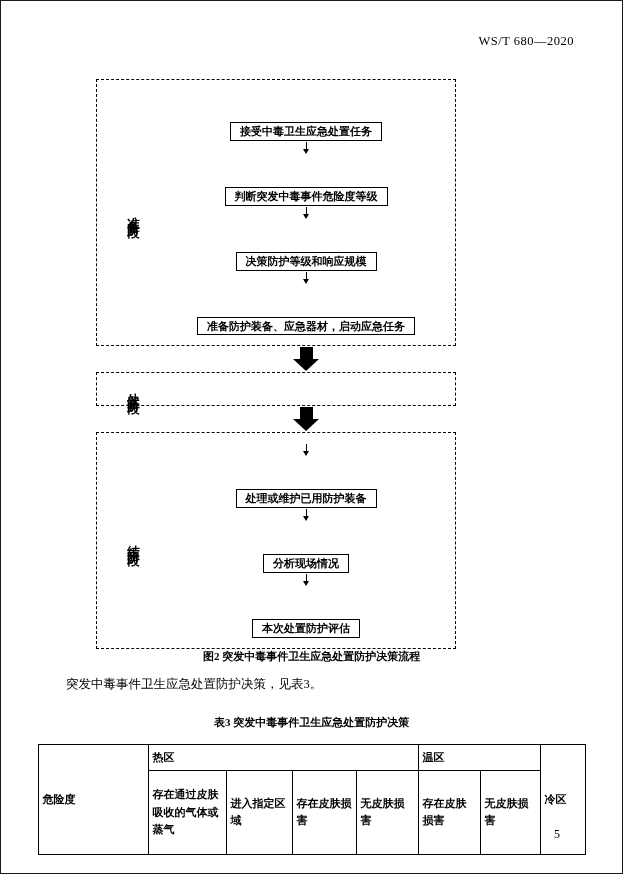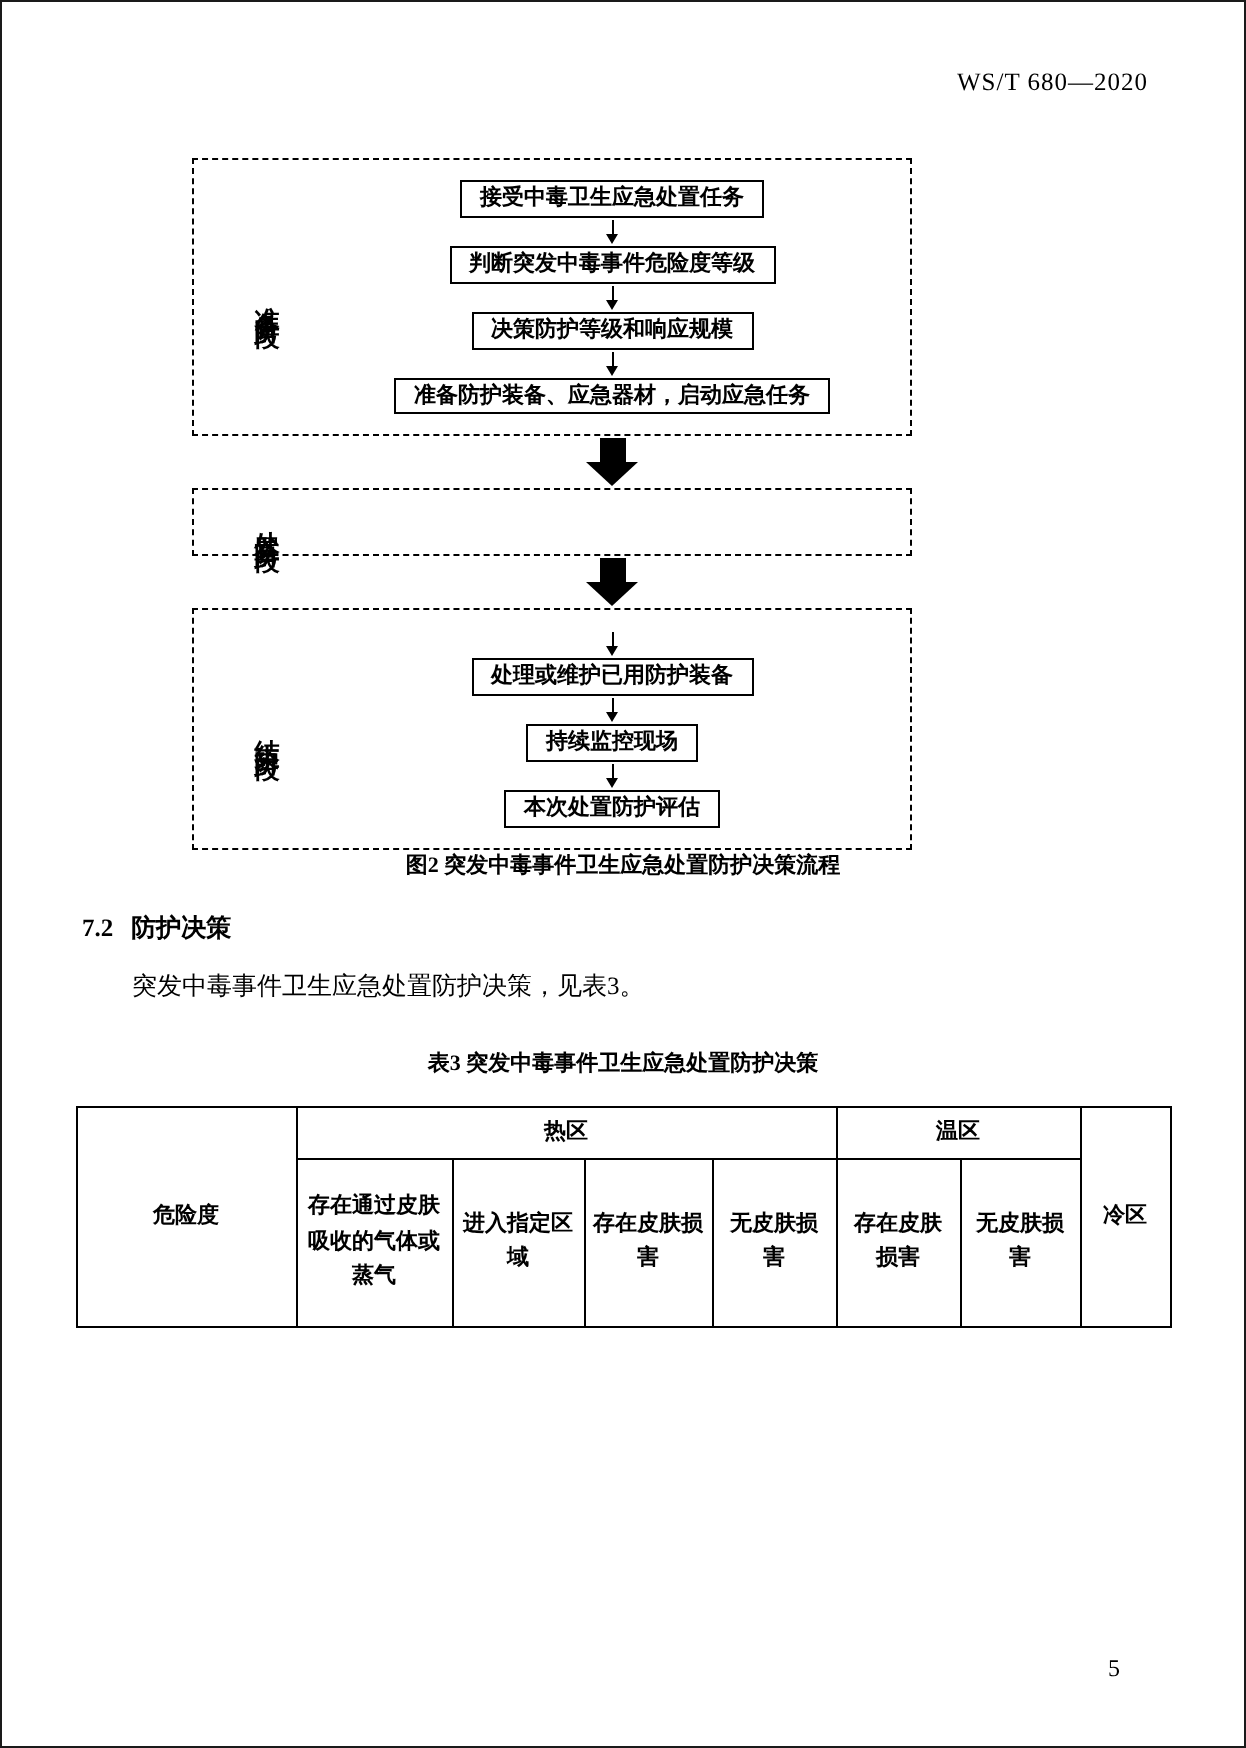--- a/index.html
+++ b/index.html
@@ -45,20 +45,21 @@
   }
   .step{
     border:1px solid #000;
     padding:1px 9px;
     font-size:11px;
     font-weight:bold;
     text-align:center;
     white-space:pre-line;
     line-height:1.35;
     background:#fff;
+    margin-top:32px;
   }
   .mini-arrow{
     width:1px;height:7px;background:#000;
     position:relative;
     margin:1px 0 6px;
   }
   .mini-arrow::after{
     content:"";position:absolute;top:7px;left:-3px;
     border-left:3.5px solid transparent;
     border-right:3.5px solid transparent;
@@ -86,21 +87,21 @@
   .section-heading .sec-title{margin-left:9px;}
   .body-text{margin:12px 40px 0;text-indent:25px;font-size:12.5px;}
   .table-caption{text-align:center;font-weight:bold;font-size:11px;margin-top:22px;}
   
   table.decision-table{
     border-collapse:collapse;table-layout:fixed;
     width:547px;margin:14px auto 0;
   }
   table.decision-table td{
     border:1px solid #000;
-    text-align:center;vertical-align:middle;
+    text-align:left;vertical-align:middle;
     font-size:11px;font-weight:bold;
     padding:3px 4px;
     word-break:break-all;
     line-height:1.6;
   }
   tr.row-zone{height:26px;}
   tr.row-sub{height:84px;}
   .page-number{position:absolute;right:62px;top:826px;font-size:12px;}
 </style>
 </head>
@@ -148,33 +149,30 @@
     </div>
 
     <div class="phase">
       <div class="phase-label">
         <span>结束阶段</span>
       </div>
       <div class="phase-steps">
         <div class="mini-arrow"></div>
         <div class="step">处理或维护已用防护装备</div>
         <div class="mini-arrow"></div>
-        <div class="step">持续监控现场</div>
+        <div class="step">分析现场情况</div>
         <div class="mini-arrow"></div>
         <div class="step">本次处置防护评估</div>
       </div>
     </div>
 
   </div>
 
   <div class="fig-caption">图2  突发中毒事件卫生应急处置防护决策流程</div>
 
-  <div class="section-heading">
-    <span>7.2</span><span class="sec-title">防护决策</span>
-  </div>
 
   <p class="body-text">突发中毒事件卫生应急处置防护决策，见表3。</p>
 
   <div class="table-caption">表3  突发中毒事件卫生应急处置防护决策</div>
 
   <table class="decision-table">
     <colgroup>
       <col style="width:110px">
         <col style="width:78px">
         <col style="width:66px">

